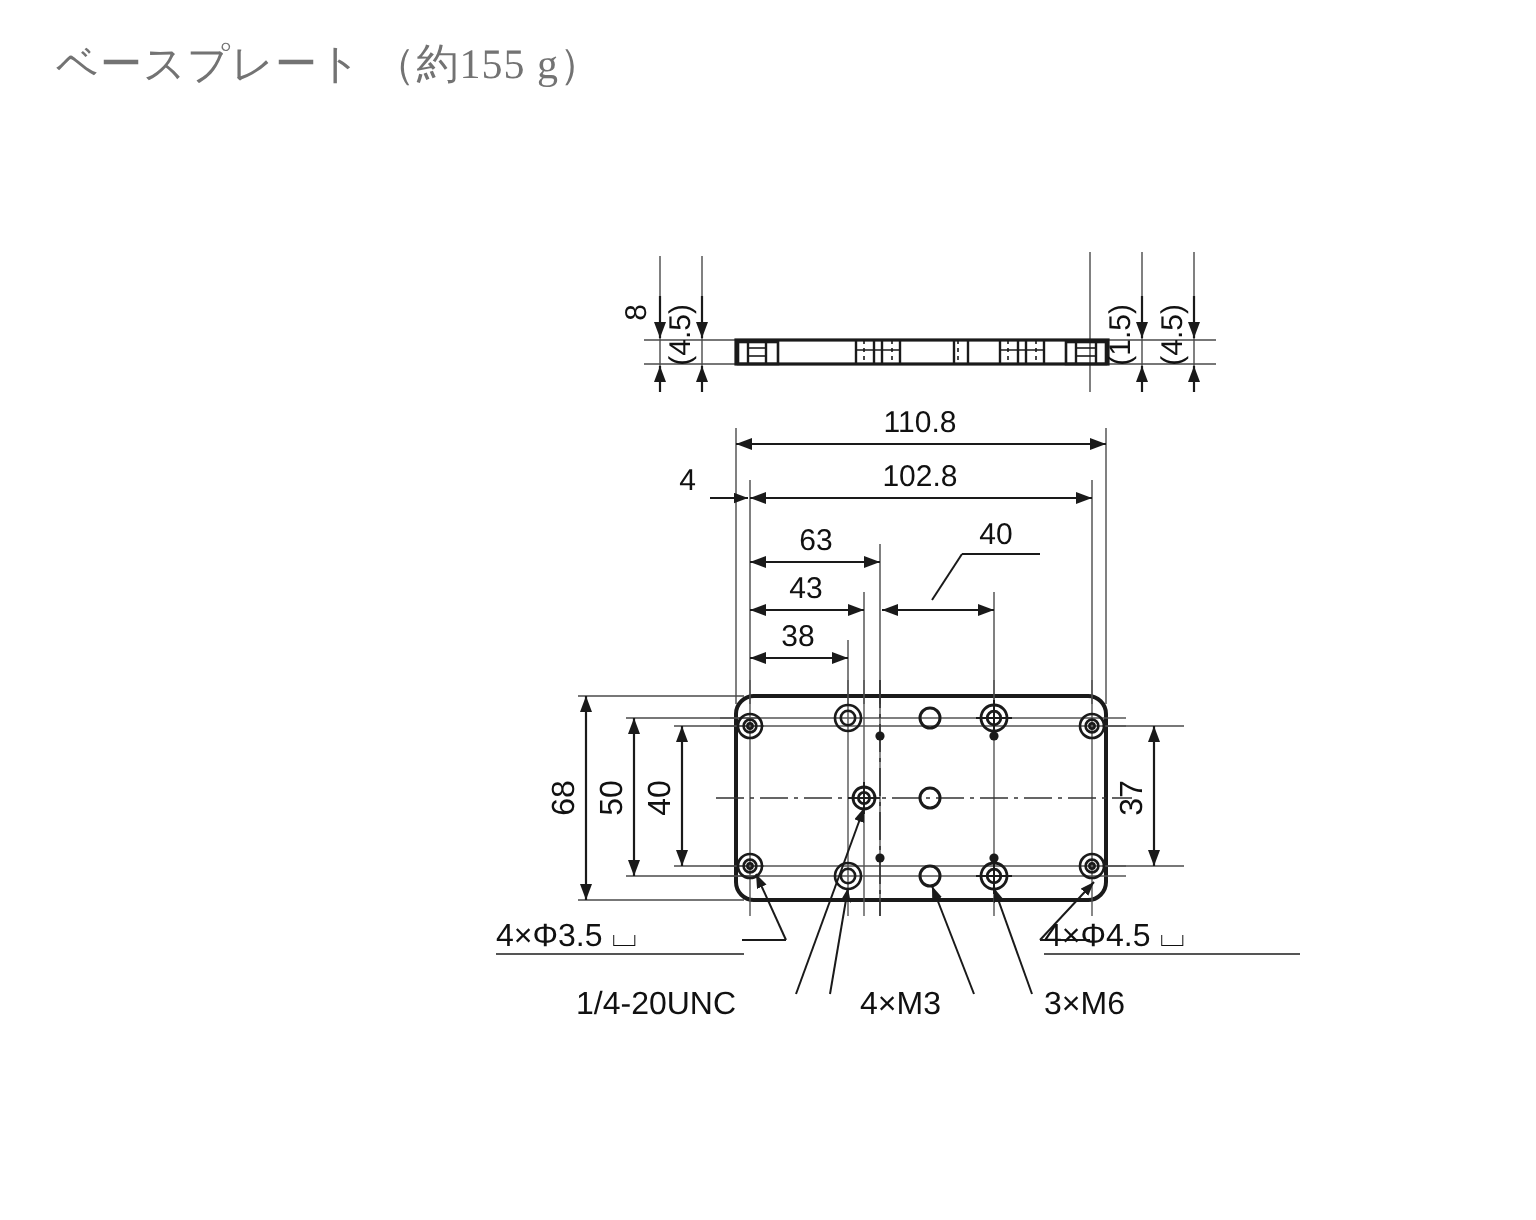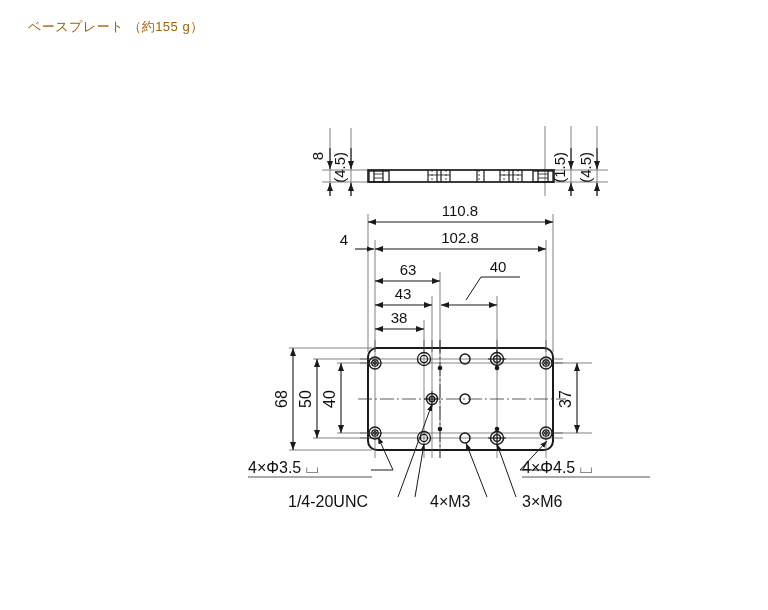--- a/index.html
+++ b/index.html
@@ -16,24 +16,25 @@
     overflow: hidden;
   }
   #drawing-root {
     position: absolute;
     left: 0; top: 0;
     width: 768px;
     height: 610px;
   }
   .hdr {
     position: absolute;
-    font-size: 13px;
+    font-size: 21px;
     letter-spacing: 0.5px;
-    color: #a16207;
+    color: #737373;
     white-space: nowrap;
+    font-family: Liberation Serif, serif;
   }
   #title-text { left: 28px; top: 18px; }
   #unit-text  { left: 629px; top: 18px; }
 
   svg { display: block; }
   text { font-family: "Liberation Sans", "DejaVu Sans", sans-serif; fill: #111; }
 </style>
 </head>
 <body>
 

